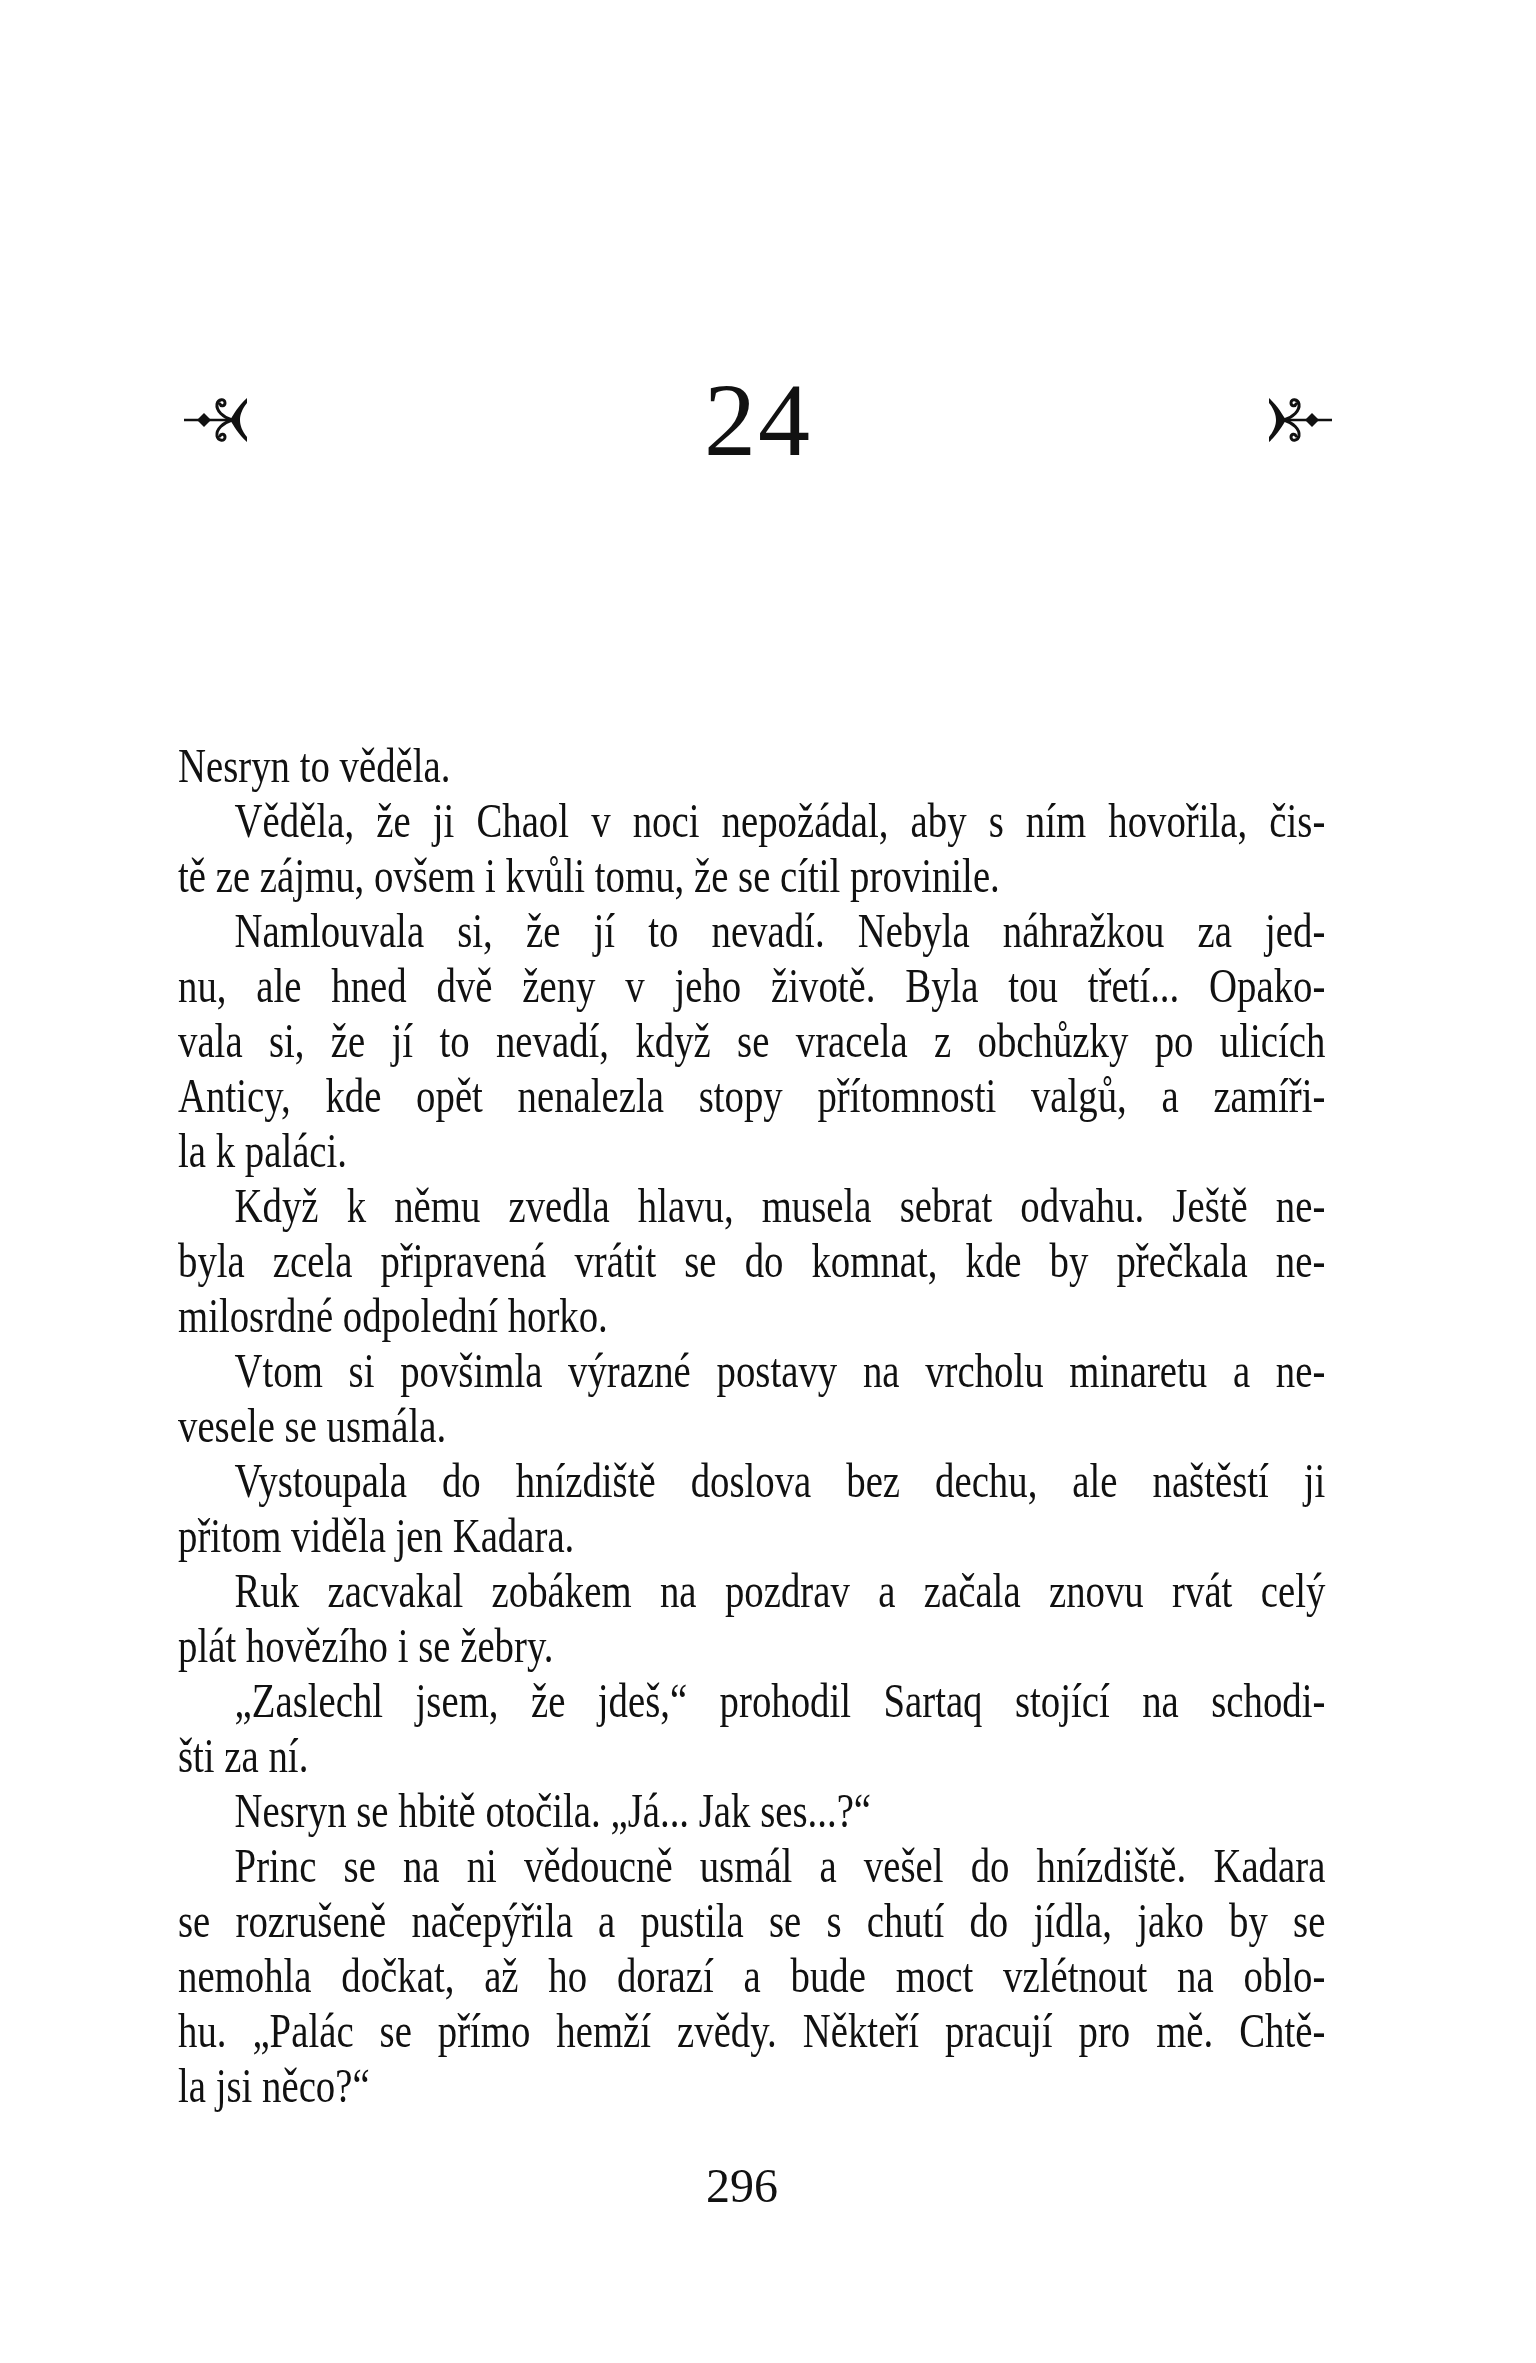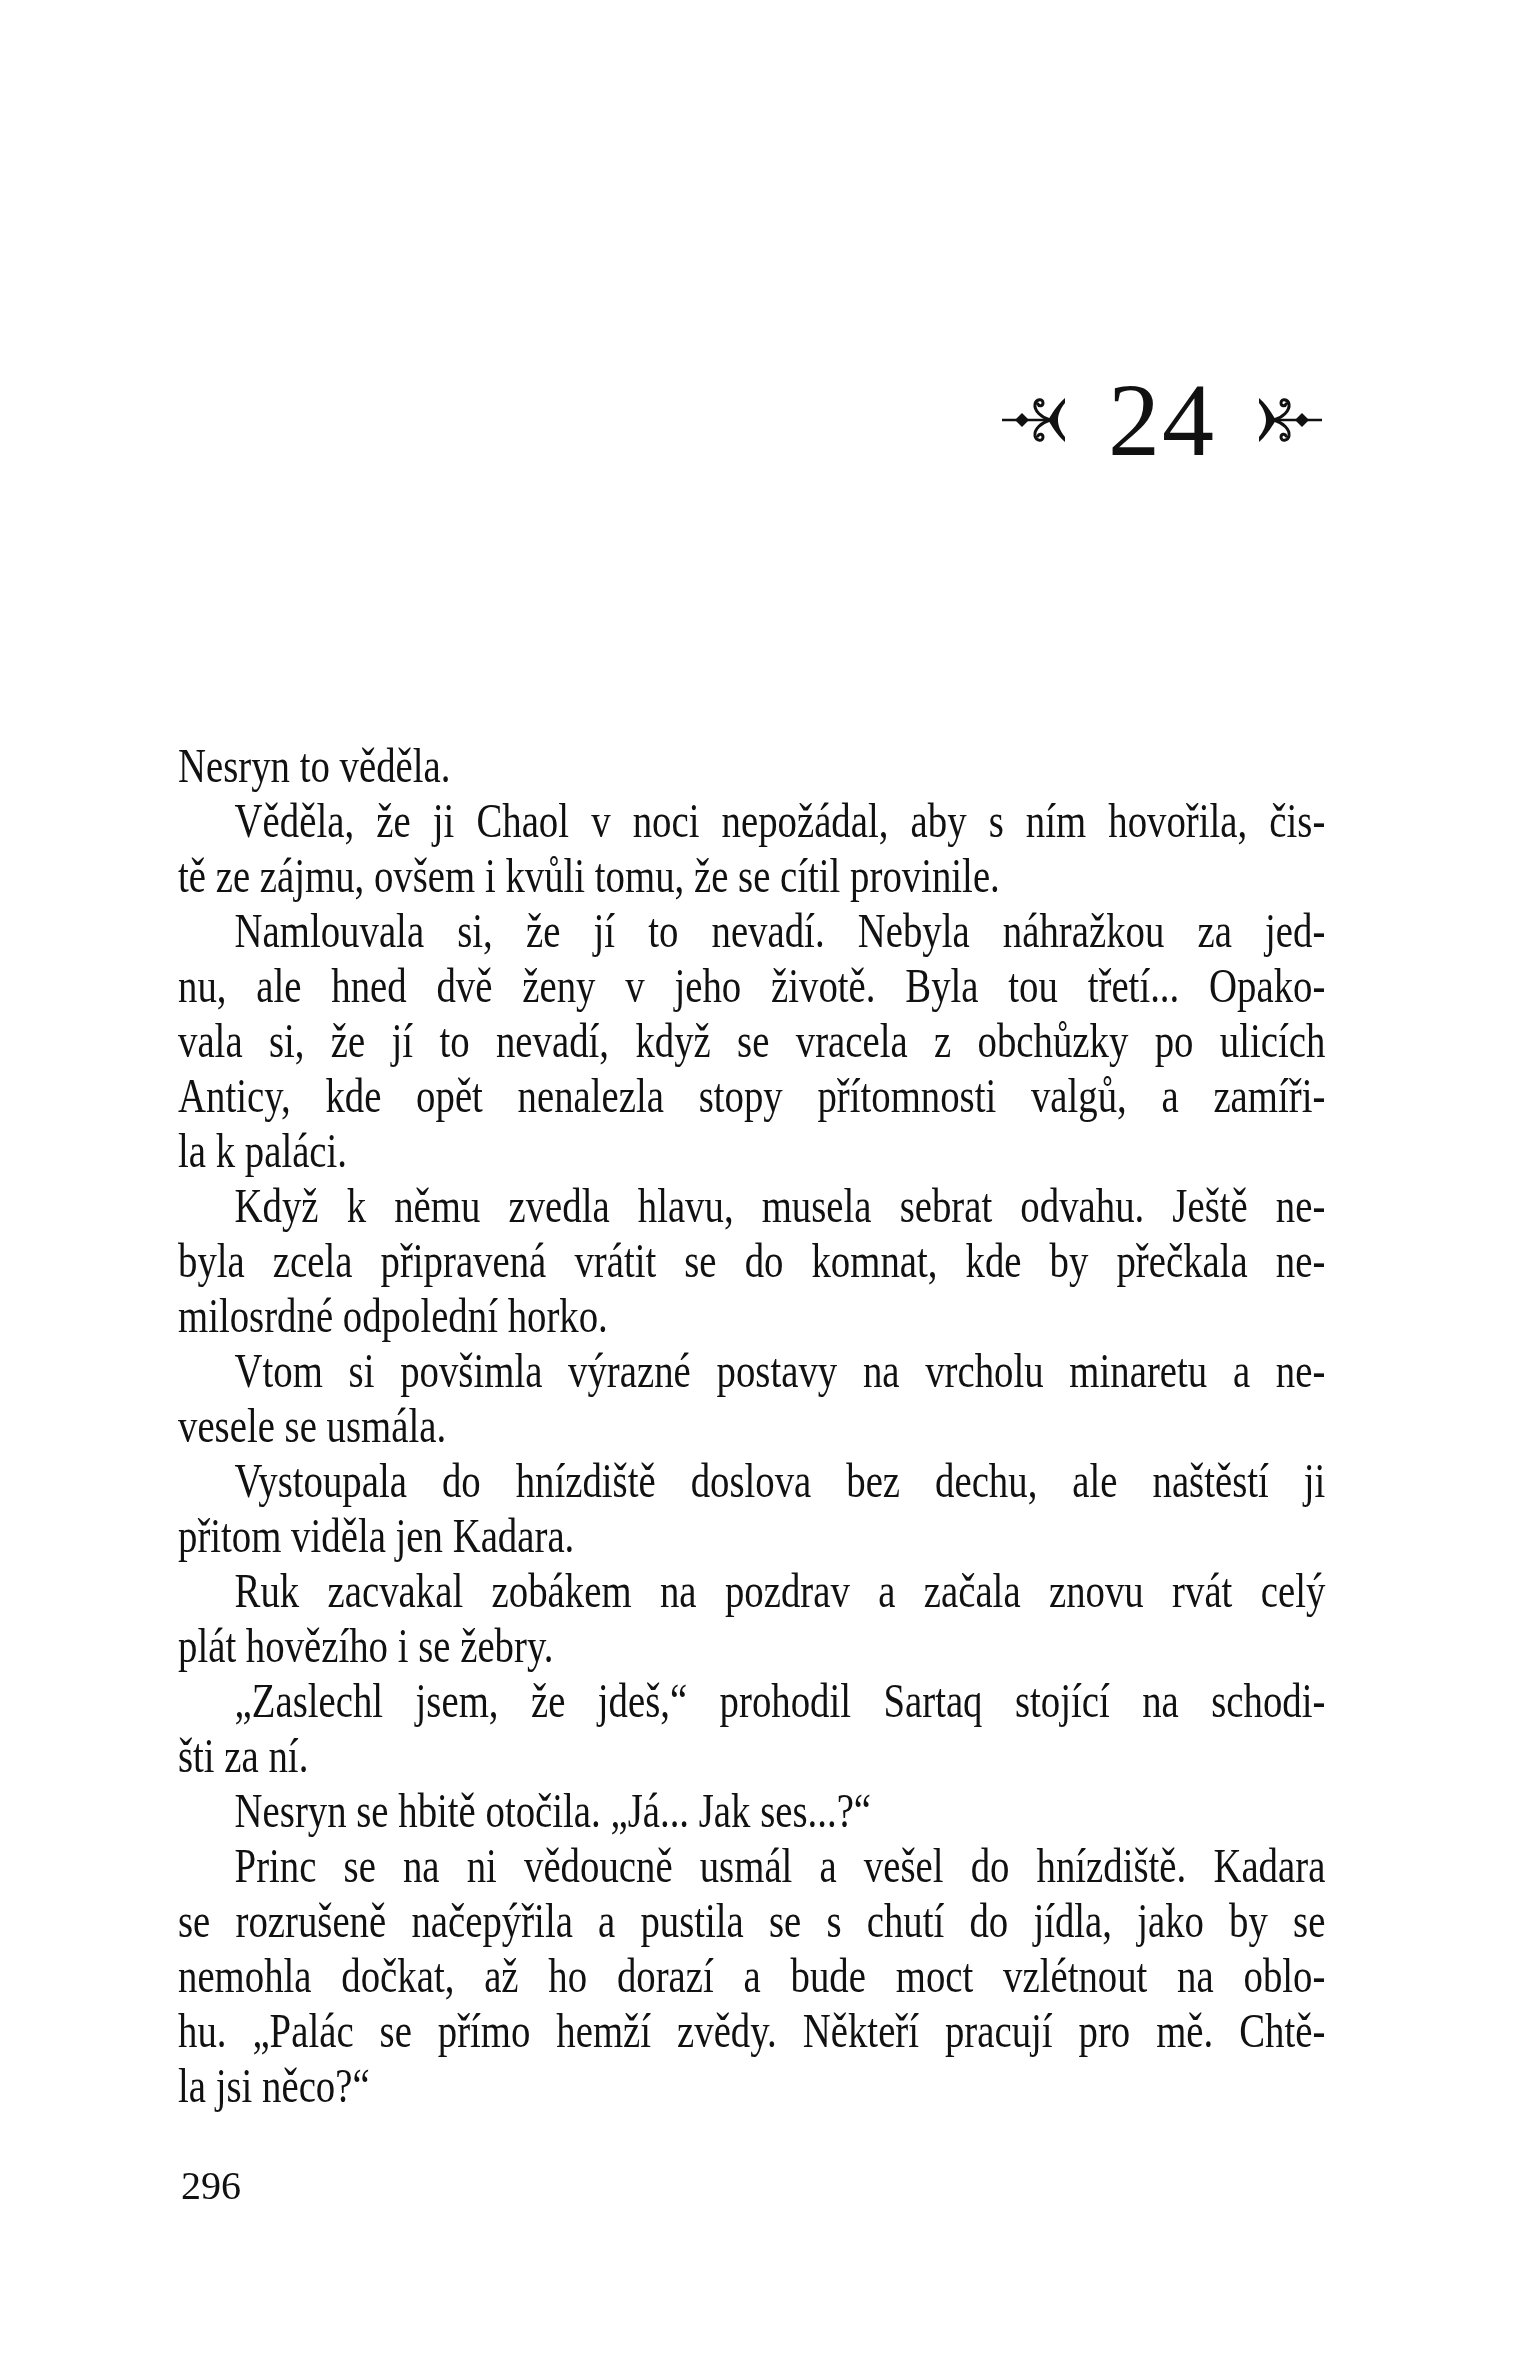--- a/index.html
+++ b/index.html
@@ -9,25 +9,25 @@
     height: 2363px;
     background: #ffffff;
     font-family: "Liberation Serif", "DejaVu Serif", serif;
     color: #111111;
     overflow: hidden;
   }
   
   .chapter-heading {
     position: absolute;
     top: 368px;
-    left: 174px;
+    left: 184px;
     width: 1148px;
     display: flex;
     align-items: center;
-    justify-content: flex-end;
+    justify-content: space-between;
     gap: 36px;
   }
   .chapter-number {
     font-size: 104px;
     line-height: 1;
     font-weight: 400;
     letter-spacing: 2px;
   }
   .fleuron { display: inline-block; width: 70px; height: 48px; }
   .fleuron svg { display: block; }
@@ -49,23 +49,24 @@
   }
   .line.j {
     text-align: justify;
     text-align-last: justify;
   }
   .line.ind { text-indent: 70px; }
   
   .page-number {
     position: absolute;
     top: 2158px;
-    left: 181px;
+    left: 168px;
     width: 1148px;
-    font-size: 40px;
+    text-align: center;
+    font-size: 48px;
     line-height: 55px;
   }
 </style>
 </head>
 <body>
 
 <div class="page">
 
   <div class="chapter-heading">
     <span class="fleuron left">

